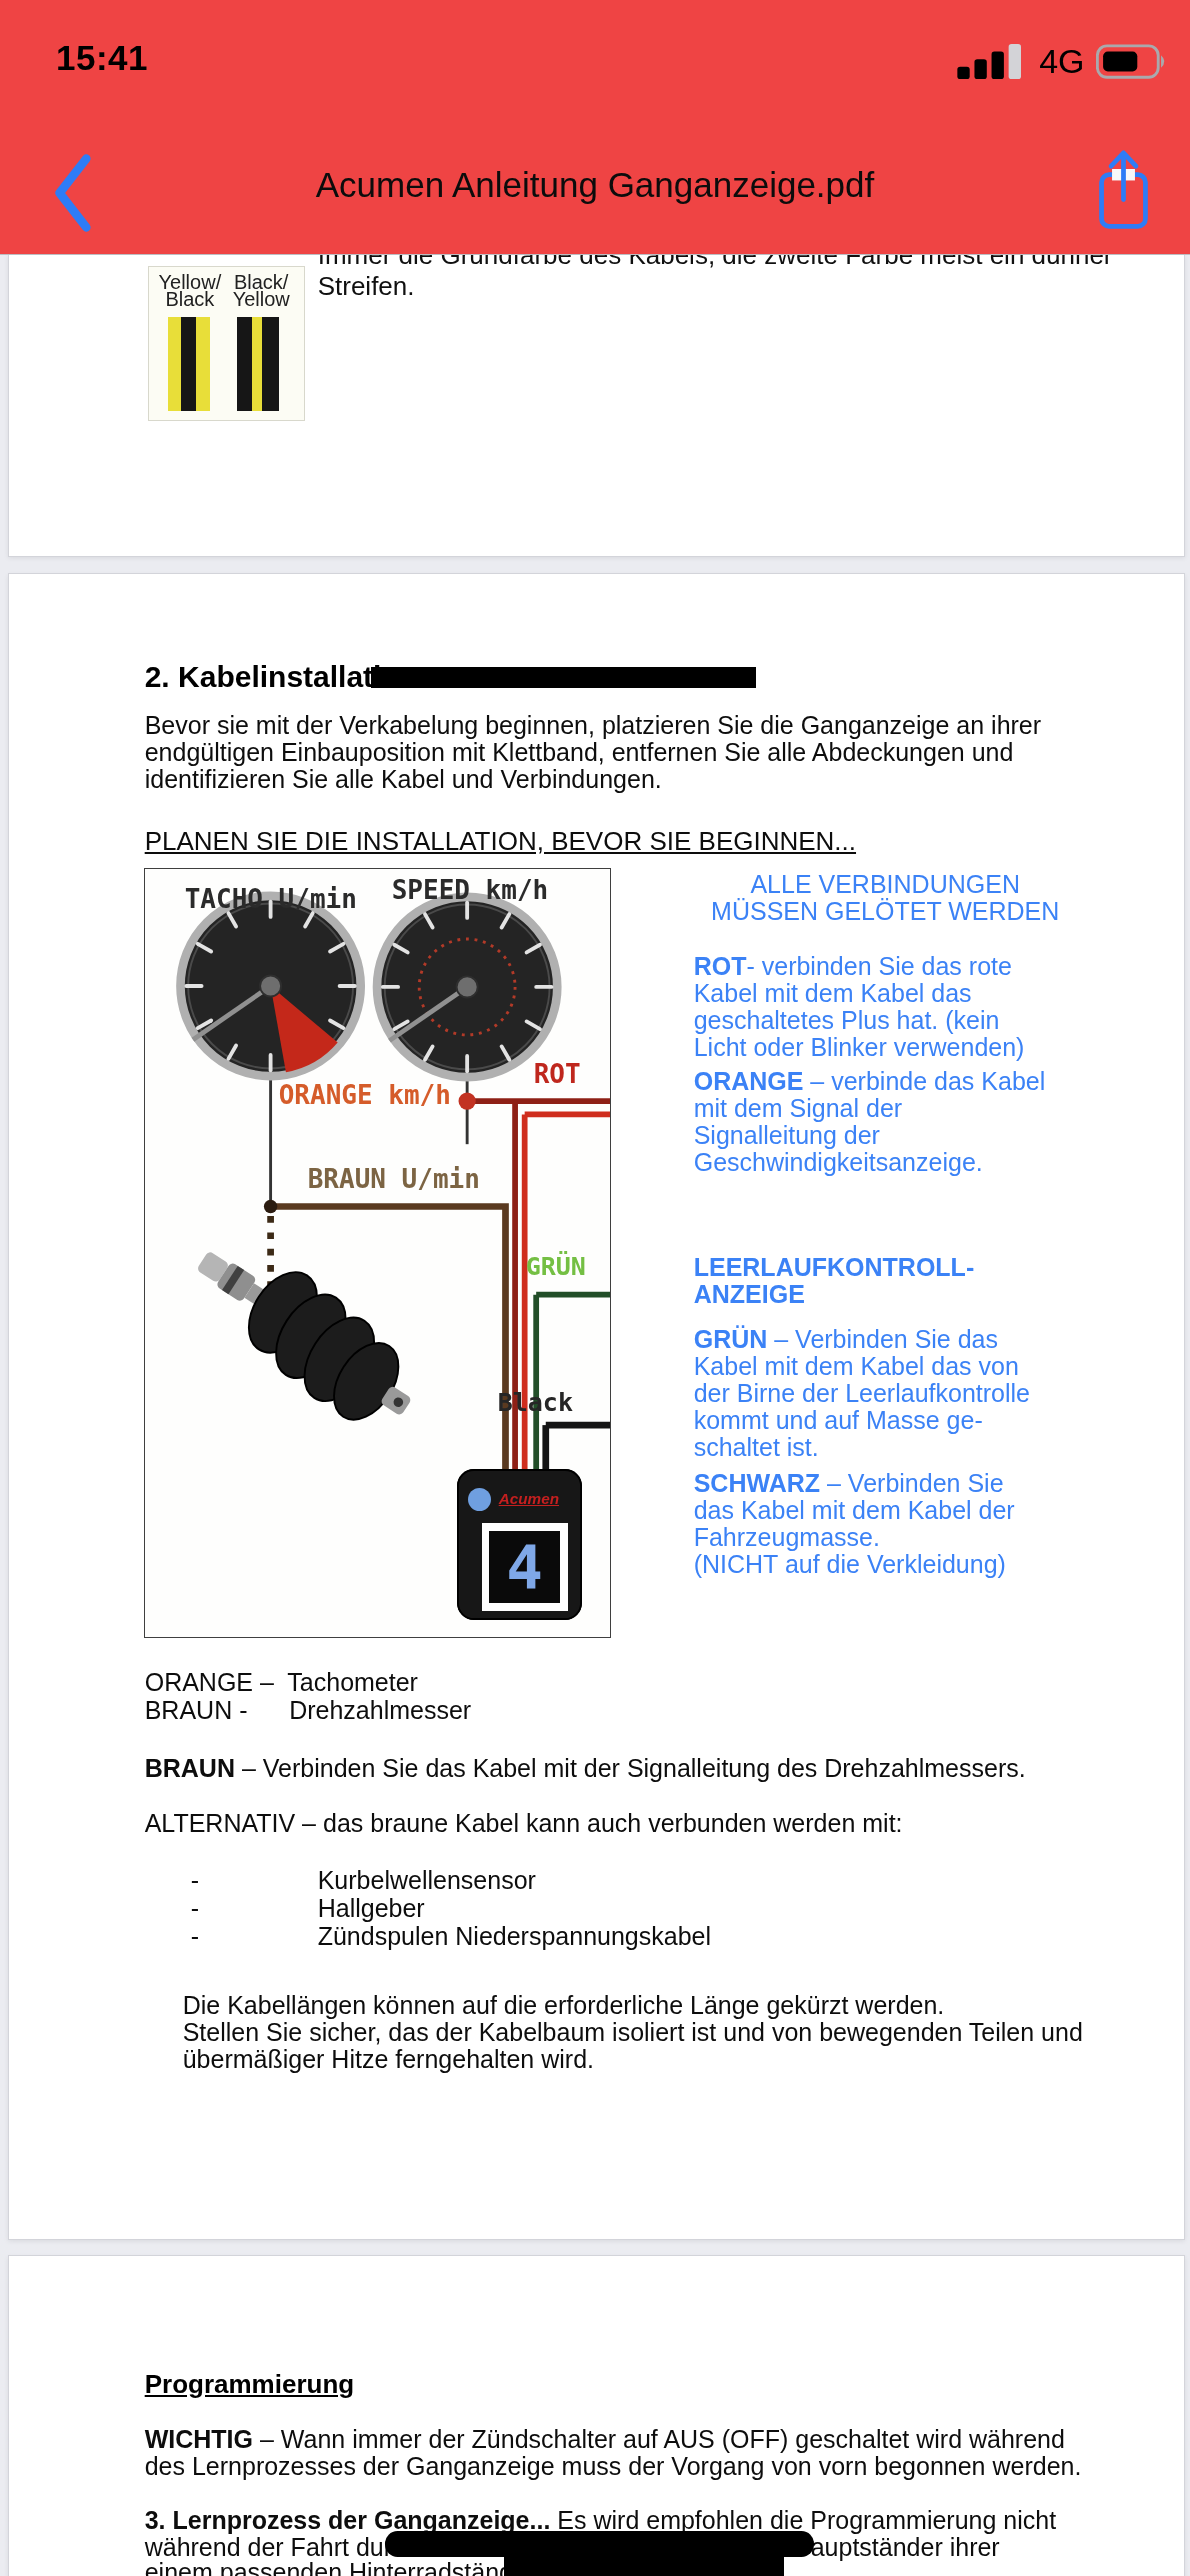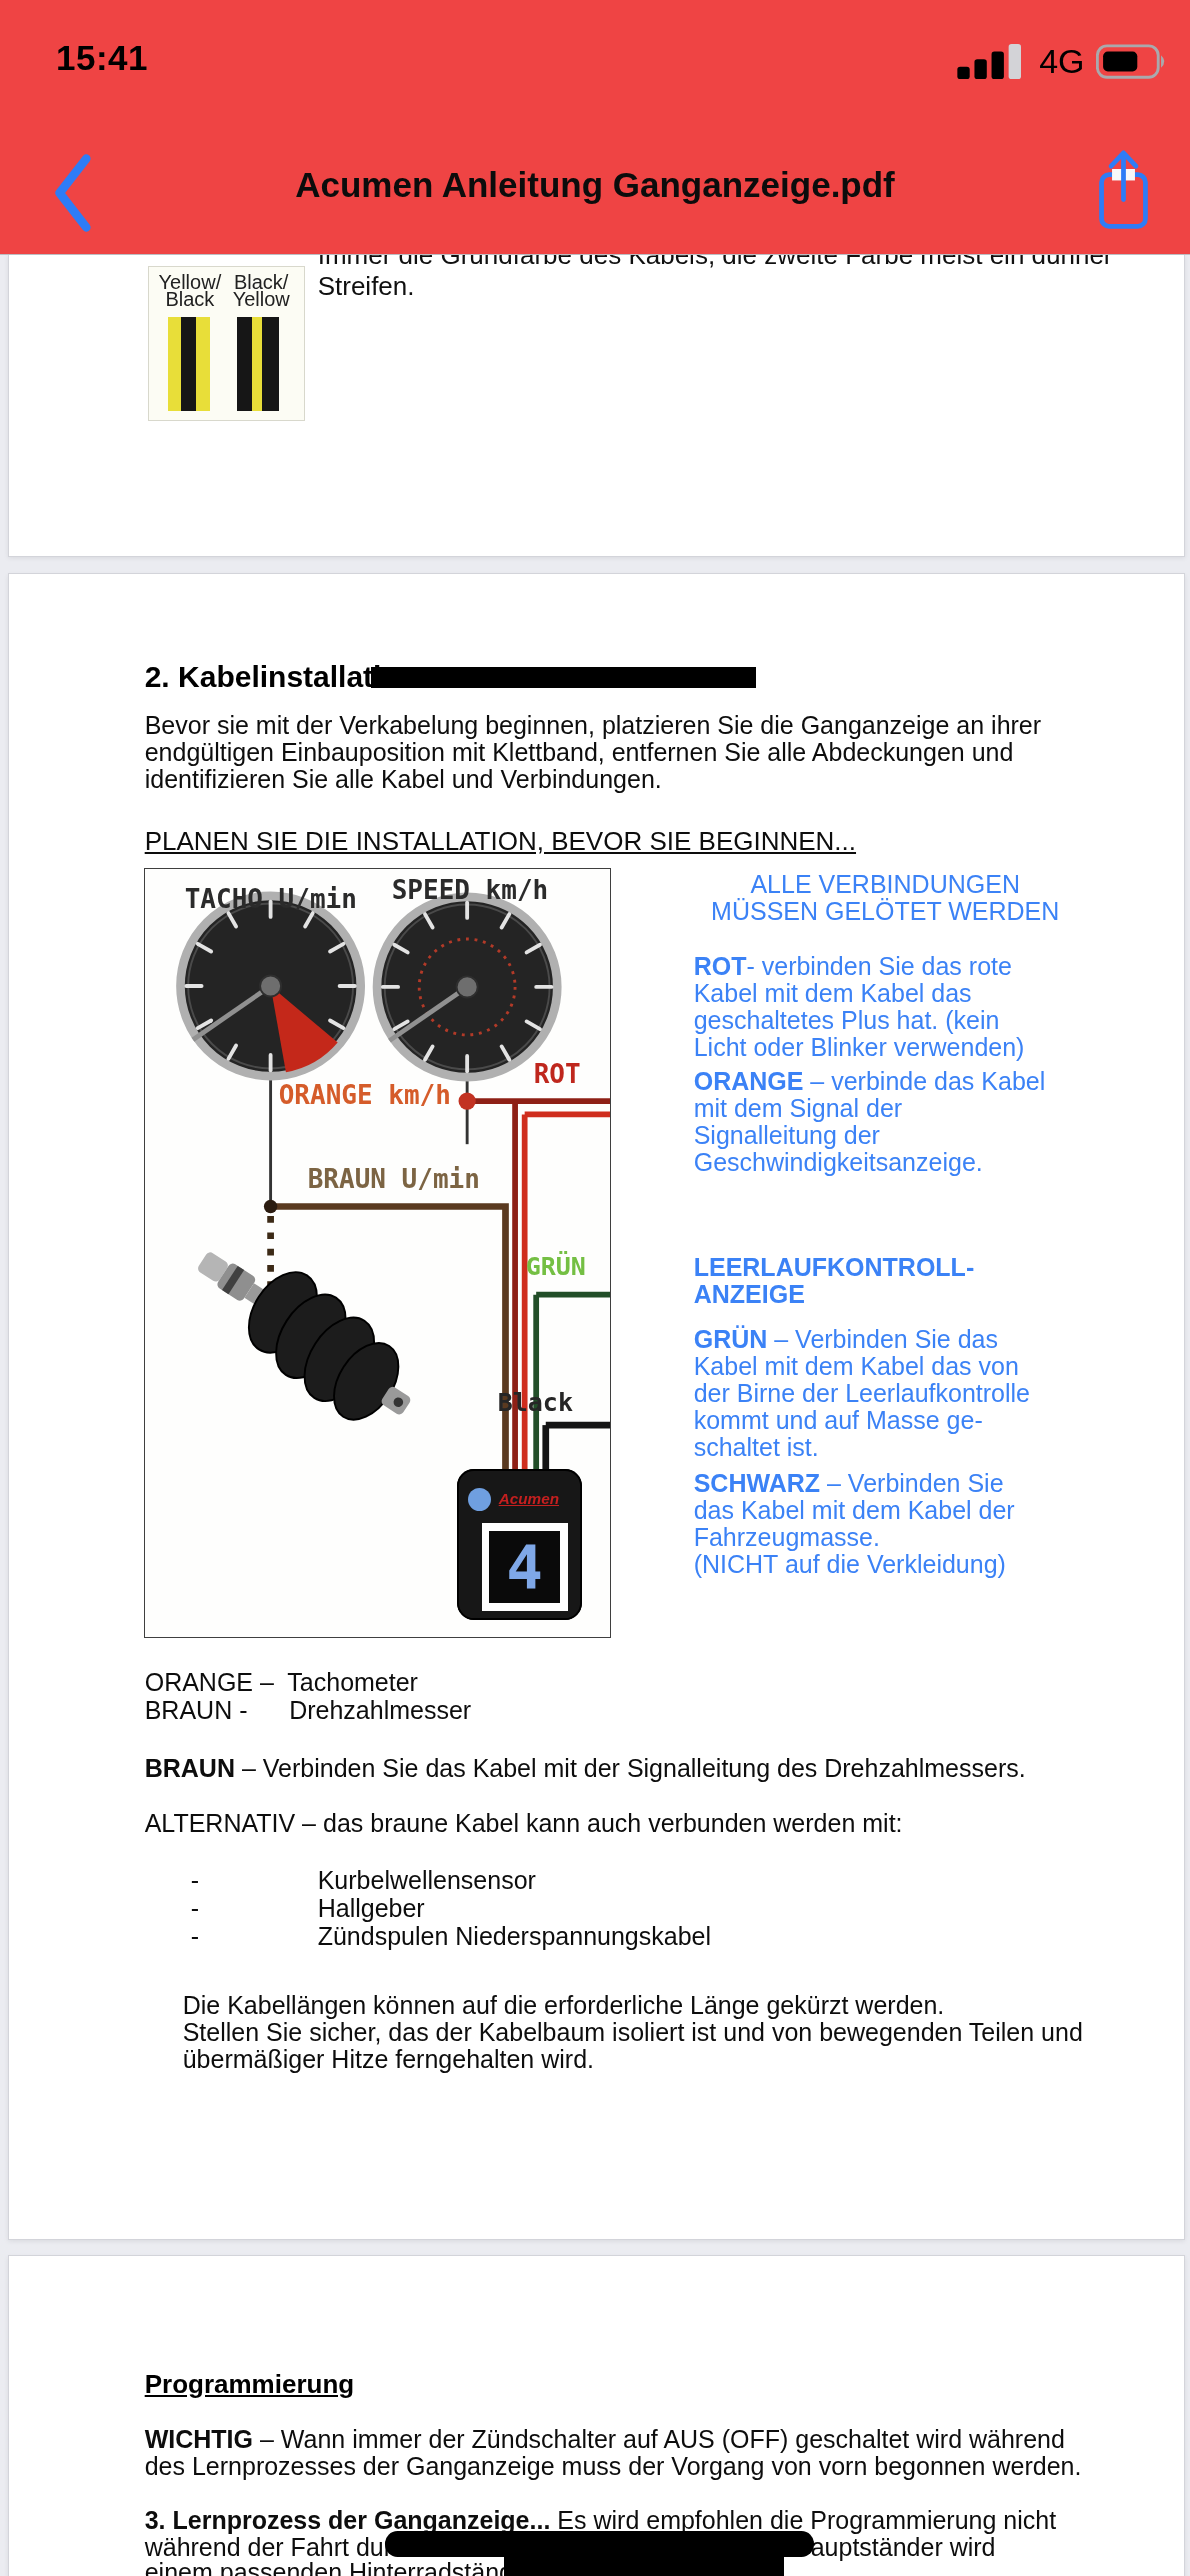--- a/index.html
+++ b/index.html
@@ -5,21 +5,21 @@
   html,body{margin:0;padding:0;background:#555;}
   .phone{position:relative;width:1190px;height:2576px;background:#ebecf1;overflow:hidden;
          font-family:"Liberation Sans",sans-serif;color:#111;}
   
   .topbar{position:absolute;left:0;top:0;width:1190px;height:254px;background:#ef4444;
           border-bottom:1.9px solid #bdbdc2;z-index:50;}
   .time{position:absolute;left:56px;top:38px;font-size:35px;font-weight:700;letter-spacing:0.5px;color:#000;}
   .sb-right{position:absolute;right:19px;top:42px;display:flex;align-items:center;gap:11.5px;}
   .net{font-size:34px;color:#000;}
   .nav-title{position:absolute;left:0;right:0;top:165px;text-align:center;font-size:35px;
-             font-weight:700;color:#0c0c0c;}
+             font-weight:400;color:#0c0c0c;}
   .back-btn{position:absolute;left:48px;top:151px;}
   .share-btn{position:absolute;right:35px;top:146px;}
   
   .page{position:absolute;left:7.7px;width:1175px;background:#fff;border:1px solid #d3d4da;
         box-shadow:0 1.9px 4.8px rgba(0,0,0,.08);overflow:hidden;}
   .p1{top:254px;height:302px;border-top:none;}
   .p2{top:573px;height:1665px;}
   .p3{top:2255px;height:345px;}
   .pre{white-space:pre-line;}
   .prex{white-space:pre;}
@@ -286,21 +286,21 @@
 Stellen Sie sicher, das der Kabelbaum isoliert ist und von bewegenden Teilen und
 übermäßiger Hitze ferngehalten wird.</div>
     </div>
 
     <div class="page p3">
       <div class="p3head">Programmierung</div>
       <div class="para wichtig pre"><b>WICHTIG</b><span> – Wann immer der Zündschalter auf AUS (OFF) geschaltet wird während
 des Lernprozesses der Ganganzeige muss der Vorgang von vorn begonnen werden.</span></div>
       <div class="lern1"><b>3. Lernprozess der Ganganzeige...</b><span> Es wird empfohlen die Programmierung nicht</span></div>
       <div class="lern2l">während der Fahrt durch</div>
-      <div class="lern2r">auptständer wird</div>
+      <div class="lern2r">auptständer ihrer</div>
       <div class="lern3">einem passenden Hinterradständer.</div>
       <div class="redact marker"></div>
       <div class="redact r3"></div>
     </div>
 
   </div>
 </div>
 
 
 </body></html>

